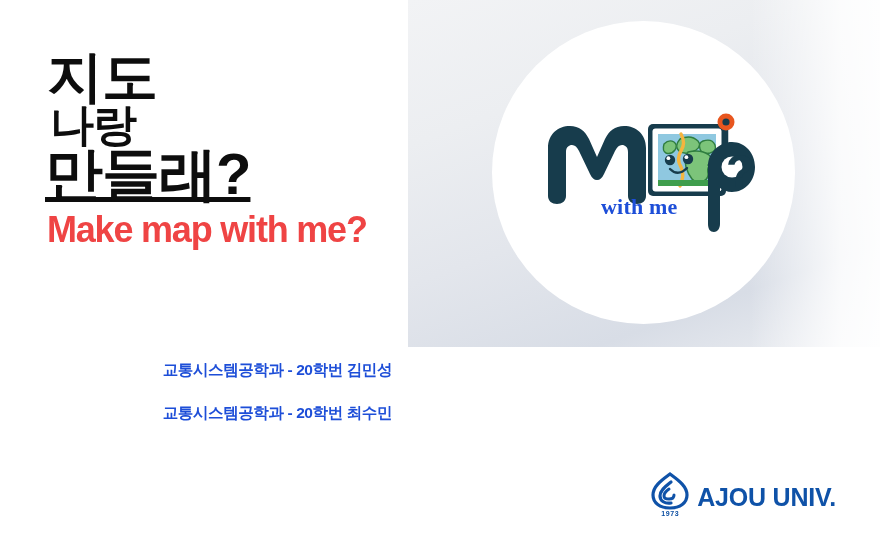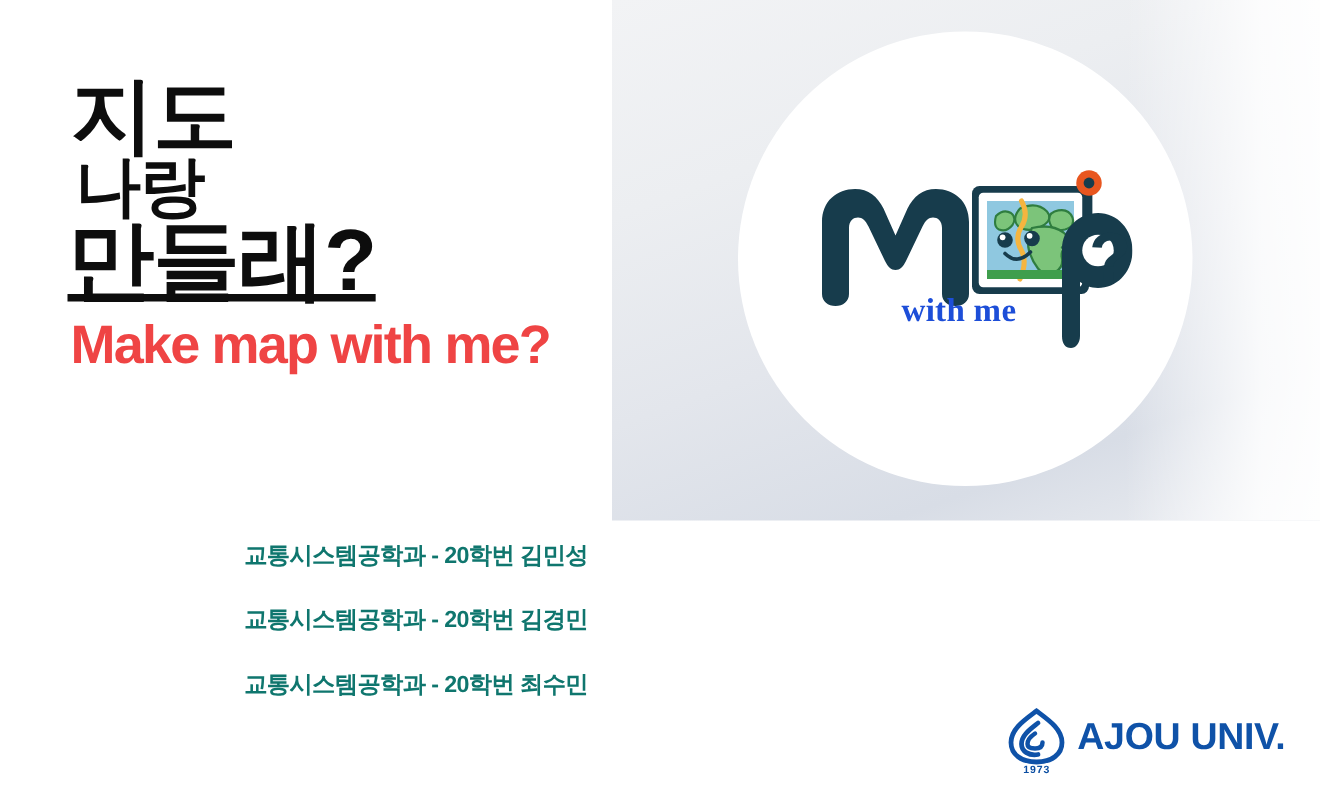--- a/index.html
+++ b/index.html
@@ -106,33 +106,33 @@
     top: 360px;
     width: 392px;
     z-index: 4;
   }
   .member-row {
     text-align: right;
     font-family: "Liberation Sans", "DejaVu Sans", sans-serif;
     font-weight: 700;
     font-size: 15.5px;
     letter-spacing: -0.4px;
-    color: #0f766e;
+    color: #1d4ed8;
     padding: 0 0 22px 0;
     white-space: nowrap;
   }
   .member-row:last-child { padding-bottom: 0; }
 
   
   .univ-logo {
     position: absolute;
-    right: 23px;
+    right: 44px;
     bottom: 17px;
     display: flex;
-    align-items: center;
+    align-items: flex-end;
     z-index: 4;
   }
   .univ-mark {
     position: relative;
     width: 40px;
     height: 44px;
     margin-right: 7px;
   }
   .univ-mark svg { display: block; }
   .univ-year {
@@ -221,21 +221,20 @@
 
   <div class="headline">
     <div class="kr-line kr-2">지도</div>
     <div class="kr-line kr-1">나랑</div>
     <div class="kr-line kr-3">만들래?</div>
     <div class="en-line">Make map with me?</div>
   </div>
 
   <div class="members">
     <div class="member-row">교통시스템공학과 - 20학번 김민성</div>
-    <div class="member-row">교통시스템공학과 - 20학번 김경민</div>
     <div class="member-row">교통시스템공학과 - 20학번 최수민</div>
   </div>
 
   <div class="univ-logo">
     <div class="univ-mark">
       <svg width="40" height="38" viewBox="0 0 40 38" xmlns="http://www.w3.org/2000/svg">
         <path d="M20 2 C12 8 3 14 3 23 C3 31 10 36 20 36 C30 36 37 31 37 23 C37 14 28 8 20 2 Z" fill="none" stroke="#0f52a8" stroke-width="3.2"></path>
         <path d="M21 10 C16 14 10 18 10 24 C10 29 15 32 21 31" fill="none" stroke="#0f52a8" stroke-width="3.2" stroke-linecap="round"></path>
         <path d="M19 17 C16 19 14 21 14 24 C14 26 16 27 19 27 C22 27 24 26 24 23" fill="none" stroke="#0f52a8" stroke-width="3" stroke-linecap="round"></path>
       </svg>

